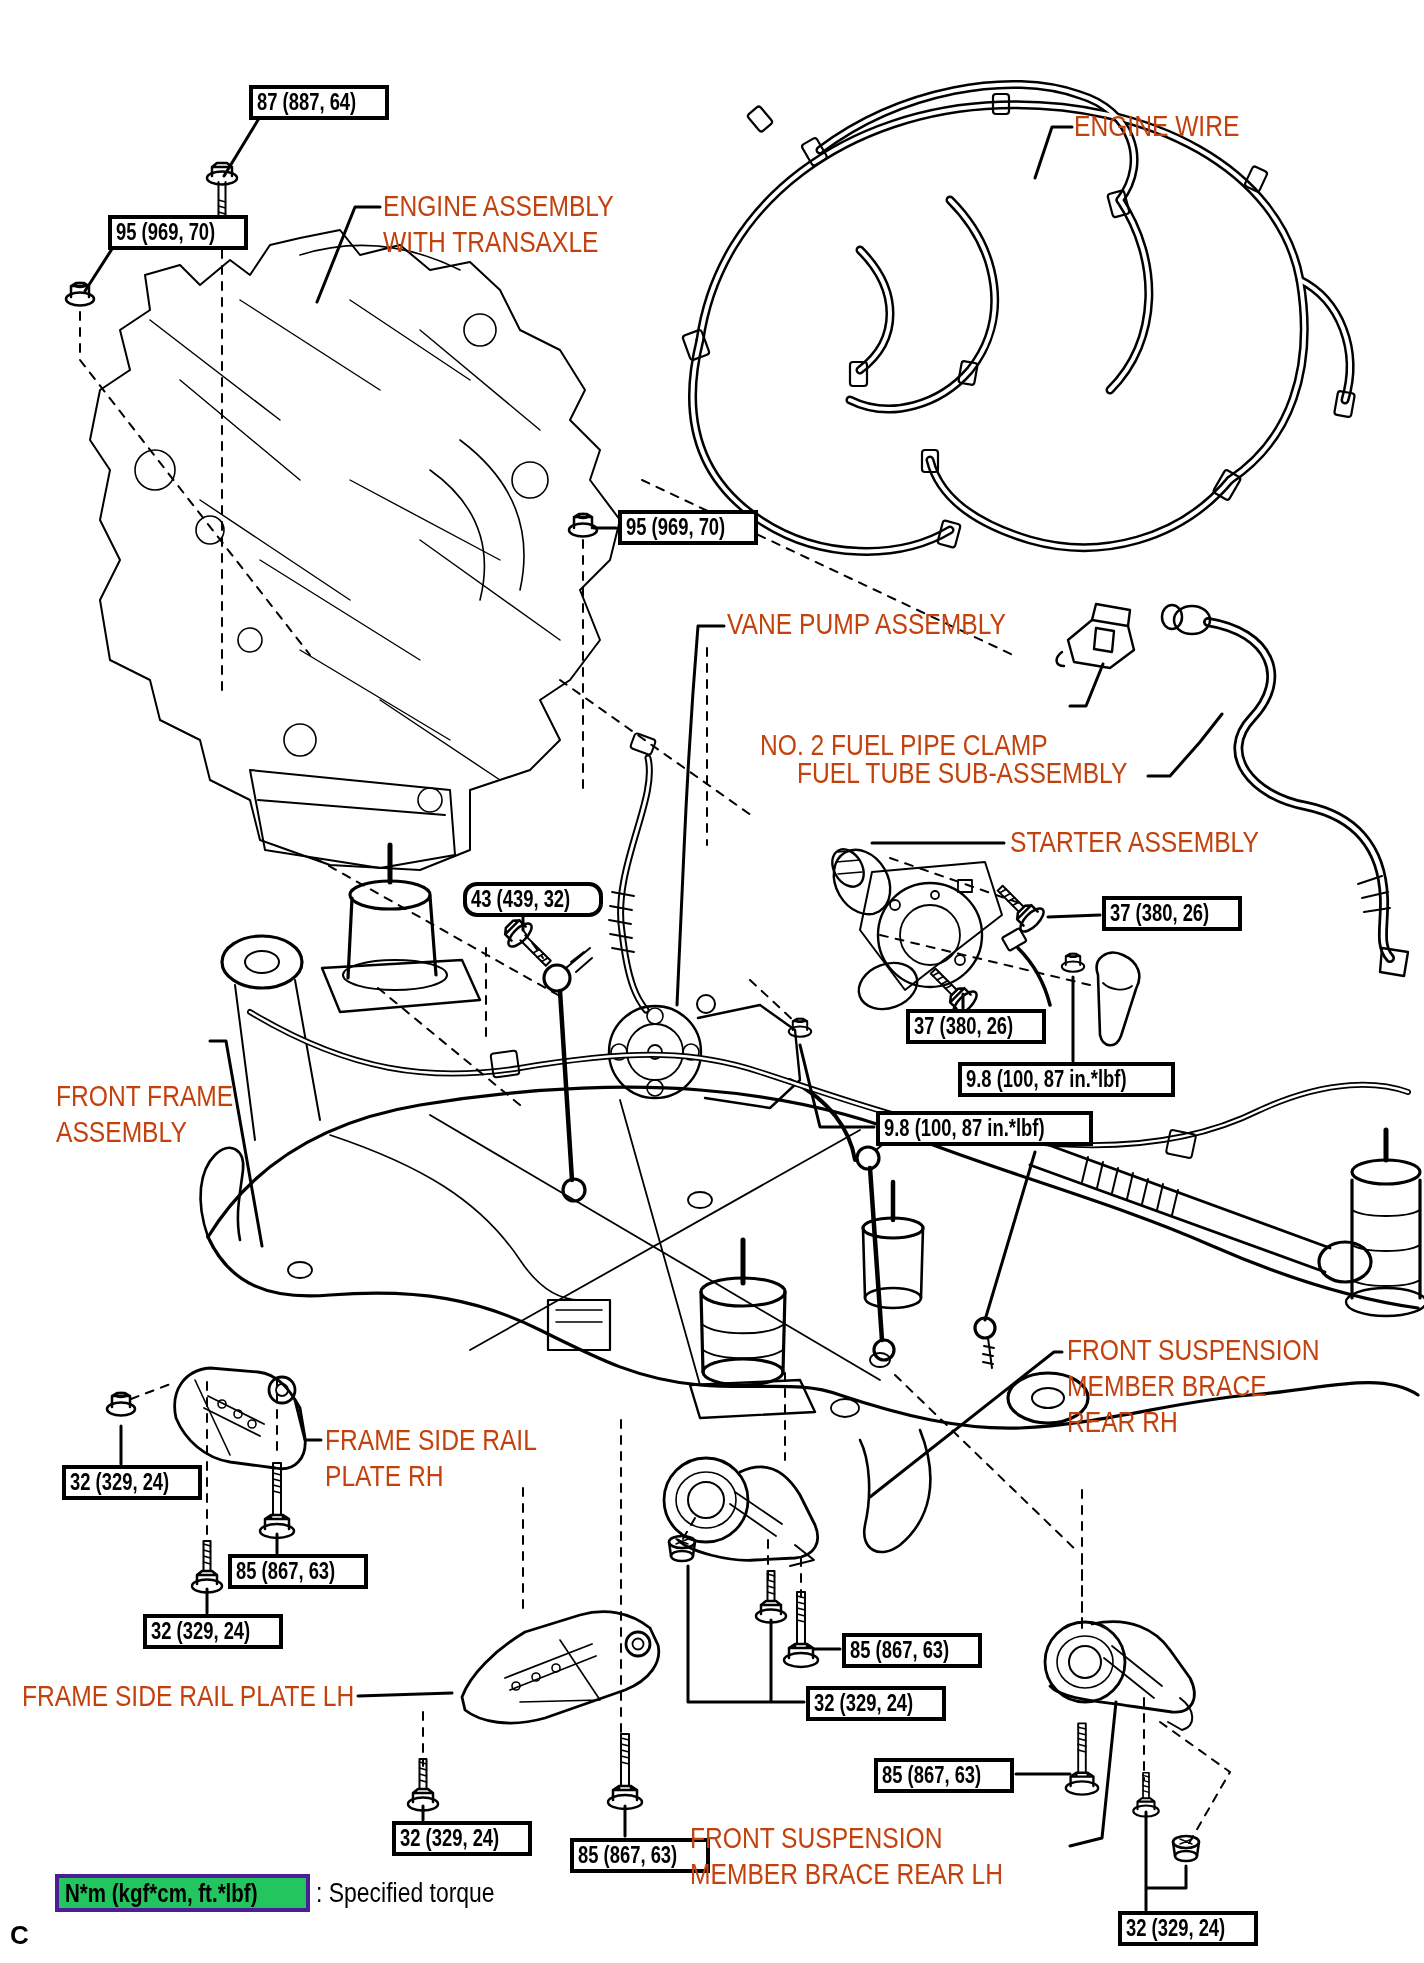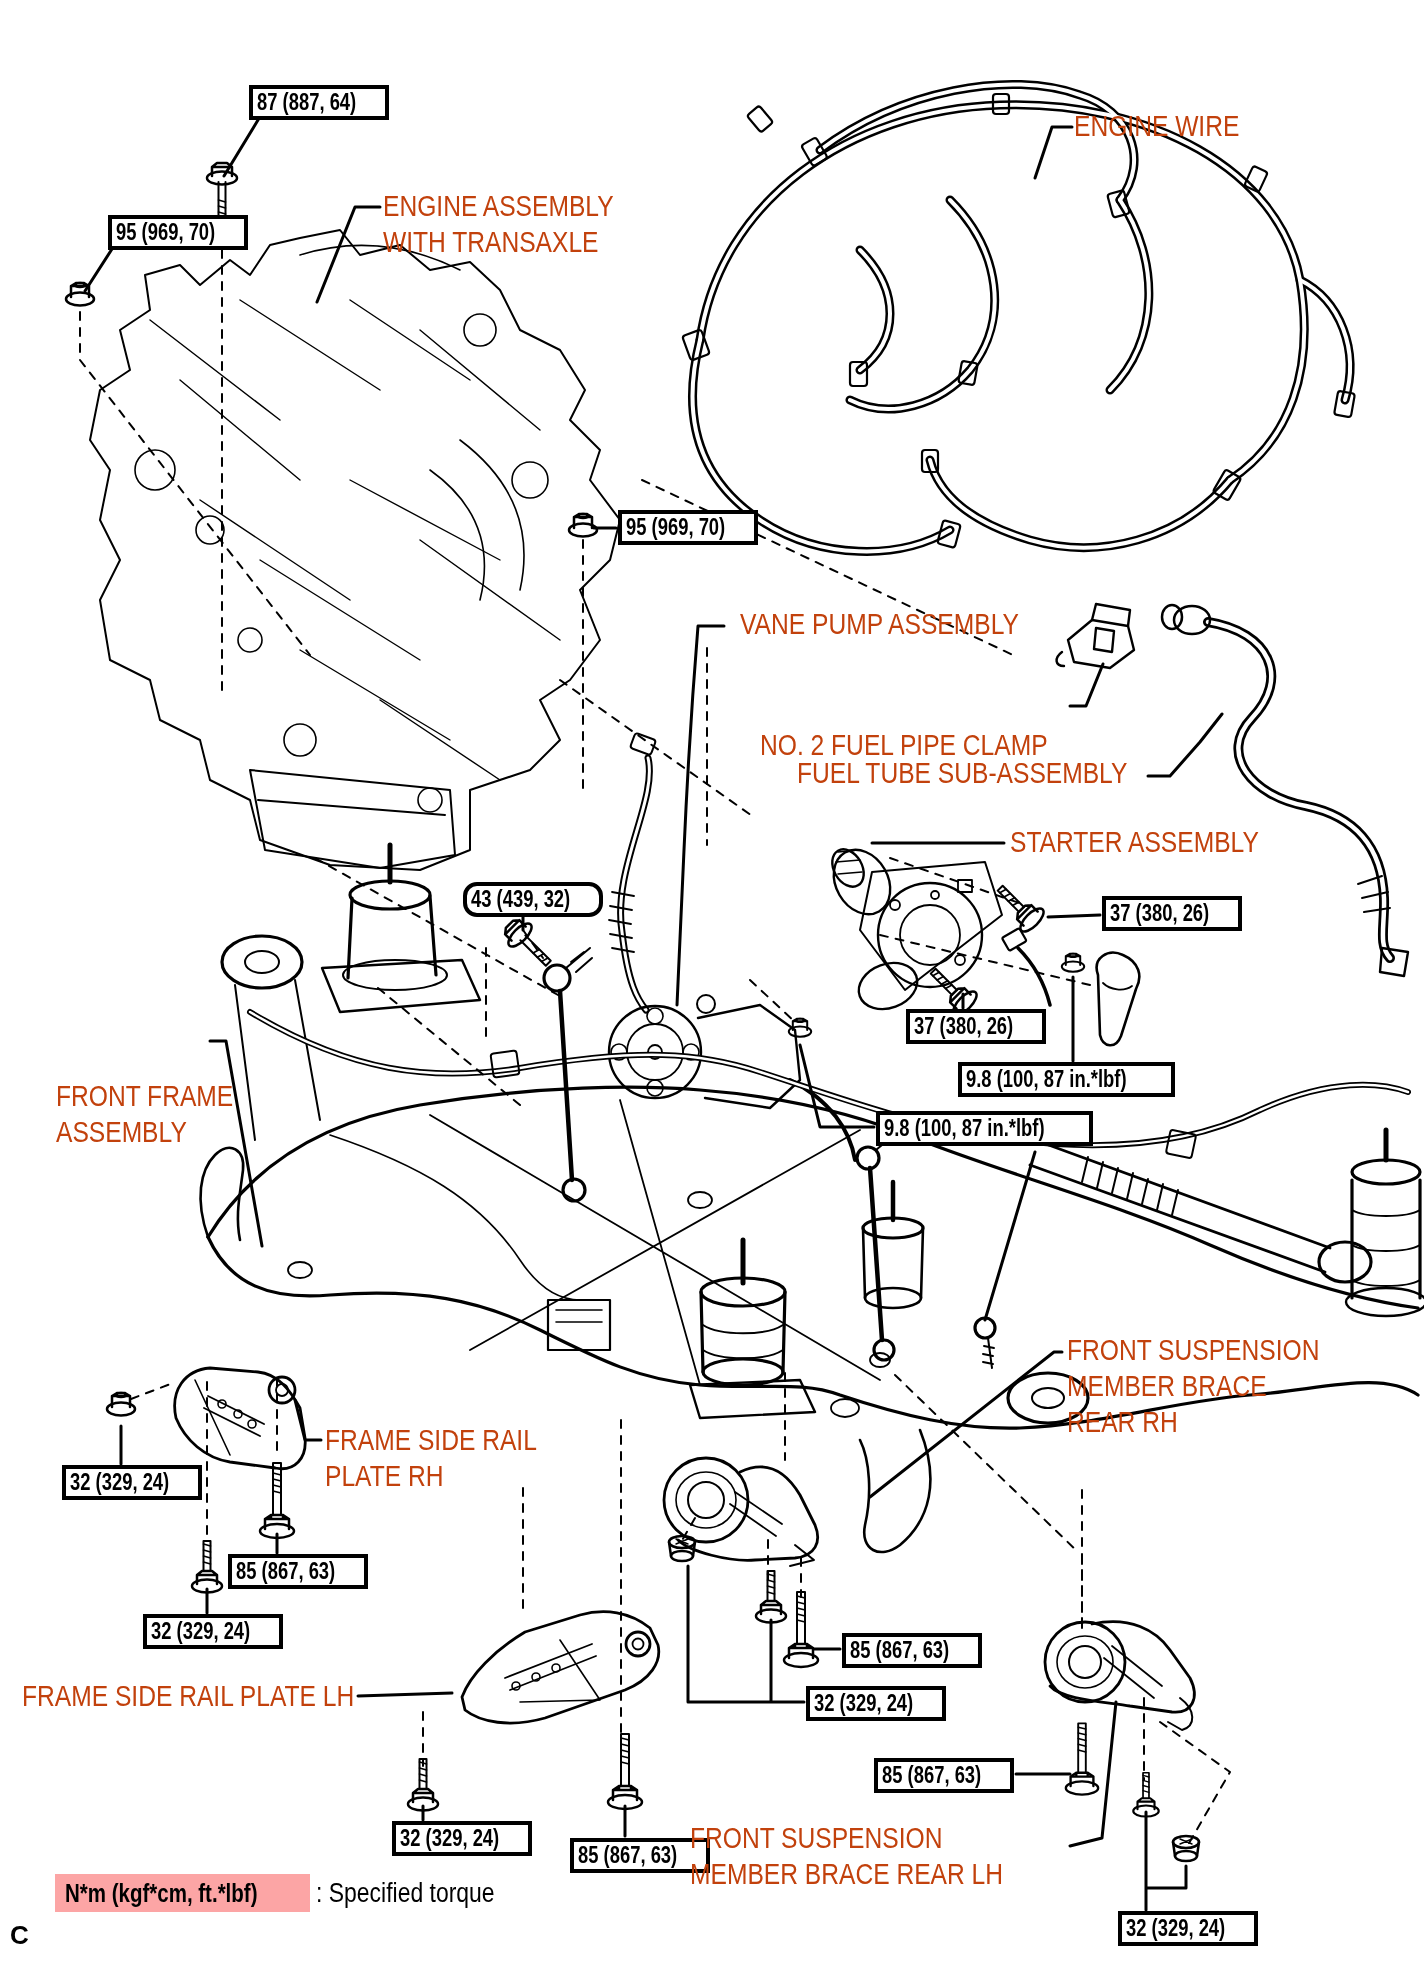--- a/index.html
+++ b/index.html
@@ -5,21 +5,21 @@
   html,body{margin:0;padding:0;background:#fff;}
   #canvas{position:relative;width:1424px;height:1963px;background:#ffffff;overflow:hidden;
           font-family:"Liberation Sans", sans-serif;text-decoration:underline;}
   #art{position:absolute;left:0;top:0;}
   .tq{position:absolute;border:4px solid #000;background:#fff;padding:0 4px;
       font-weight:bold;font-size:23px;line-height:27px;white-space:nowrap;color:#000;}
   .tq > span{display:inline-block;transform:scaleX(0.80);transform-origin:left center;}
   .pt{position:absolute;color:#c2410c;font-size:30px;line-height:36px;font-weight:400;white-space:nowrap;}
   .pt div{transform:scaleX(0.82);transform-origin:left center;}
   #legend-row{position:absolute;left:55px;top:1874px;display:flex;align-items:center;}
-  #legend-box{border:4px solid #fca5a5;background:#fca5a5;padding:0 6px;font-weight:bold;
+  #legend-box{border:4px solid #4c1d95;background:#22c55e;padding:0 6px;font-weight:bold;
               font-size:25px;line-height:30px;white-space:nowrap;}
   #legend-box span{display:inline-block;transform:scaleX(0.82);transform-origin:left center;}
   #legend-desc{font-size:27px;margin-left:6px;transform:scaleX(0.85);transform-origin:left center;white-space:nowrap;}
   #page-marker{position:absolute;left:10px;top:1920px;font-weight:bold;font-size:26px;}
 </style>
 </head>
 <body>
 
 <div id="canvas">
 
@@ -430,21 +430,21 @@
       <div class="tq" style="left: 392px; top: 1821px;"><span>32 (329, 24)</span></div>
       <div class="tq" style="left: 570px; top: 1838px;"><span>85 (867, 63)</span></div>
       <div class="tq" style="left: 1118px; top: 1911px;"><span>32 (329, 24)</span></div>
       <div class="pt" style="left: 1074px; top: 108px;">
         <div>ENGINE WIRE</div>
       </div>
       <div class="pt" style="left: 383px; top: 188px;">
         <div>ENGINE ASSEMBLY</div>
         <div>WITH TRANSAXLE</div>
       </div>
-      <div class="pt" style="left: 727px; top: 606px; margin-left: 13px;">
+      <div class="pt" style="left: 727px; top: 606px;">
         <div>VANE PUMP ASSEMBLY</div>
       </div>
       <div class="pt" style="left: 760px; top: 686px; margin-top: 41px;">
         <div>NO. 2 FUEL PIPE CLAMP</div>
       </div>
       <div class="pt" style="left: 797px; top: 755px;">
         <div>FUEL TUBE SUB-ASSEMBLY</div>
       </div>
       <div class="pt" style="left: 1010px; top: 824px;">
         <div>STARTER ASSEMBLY</div>

